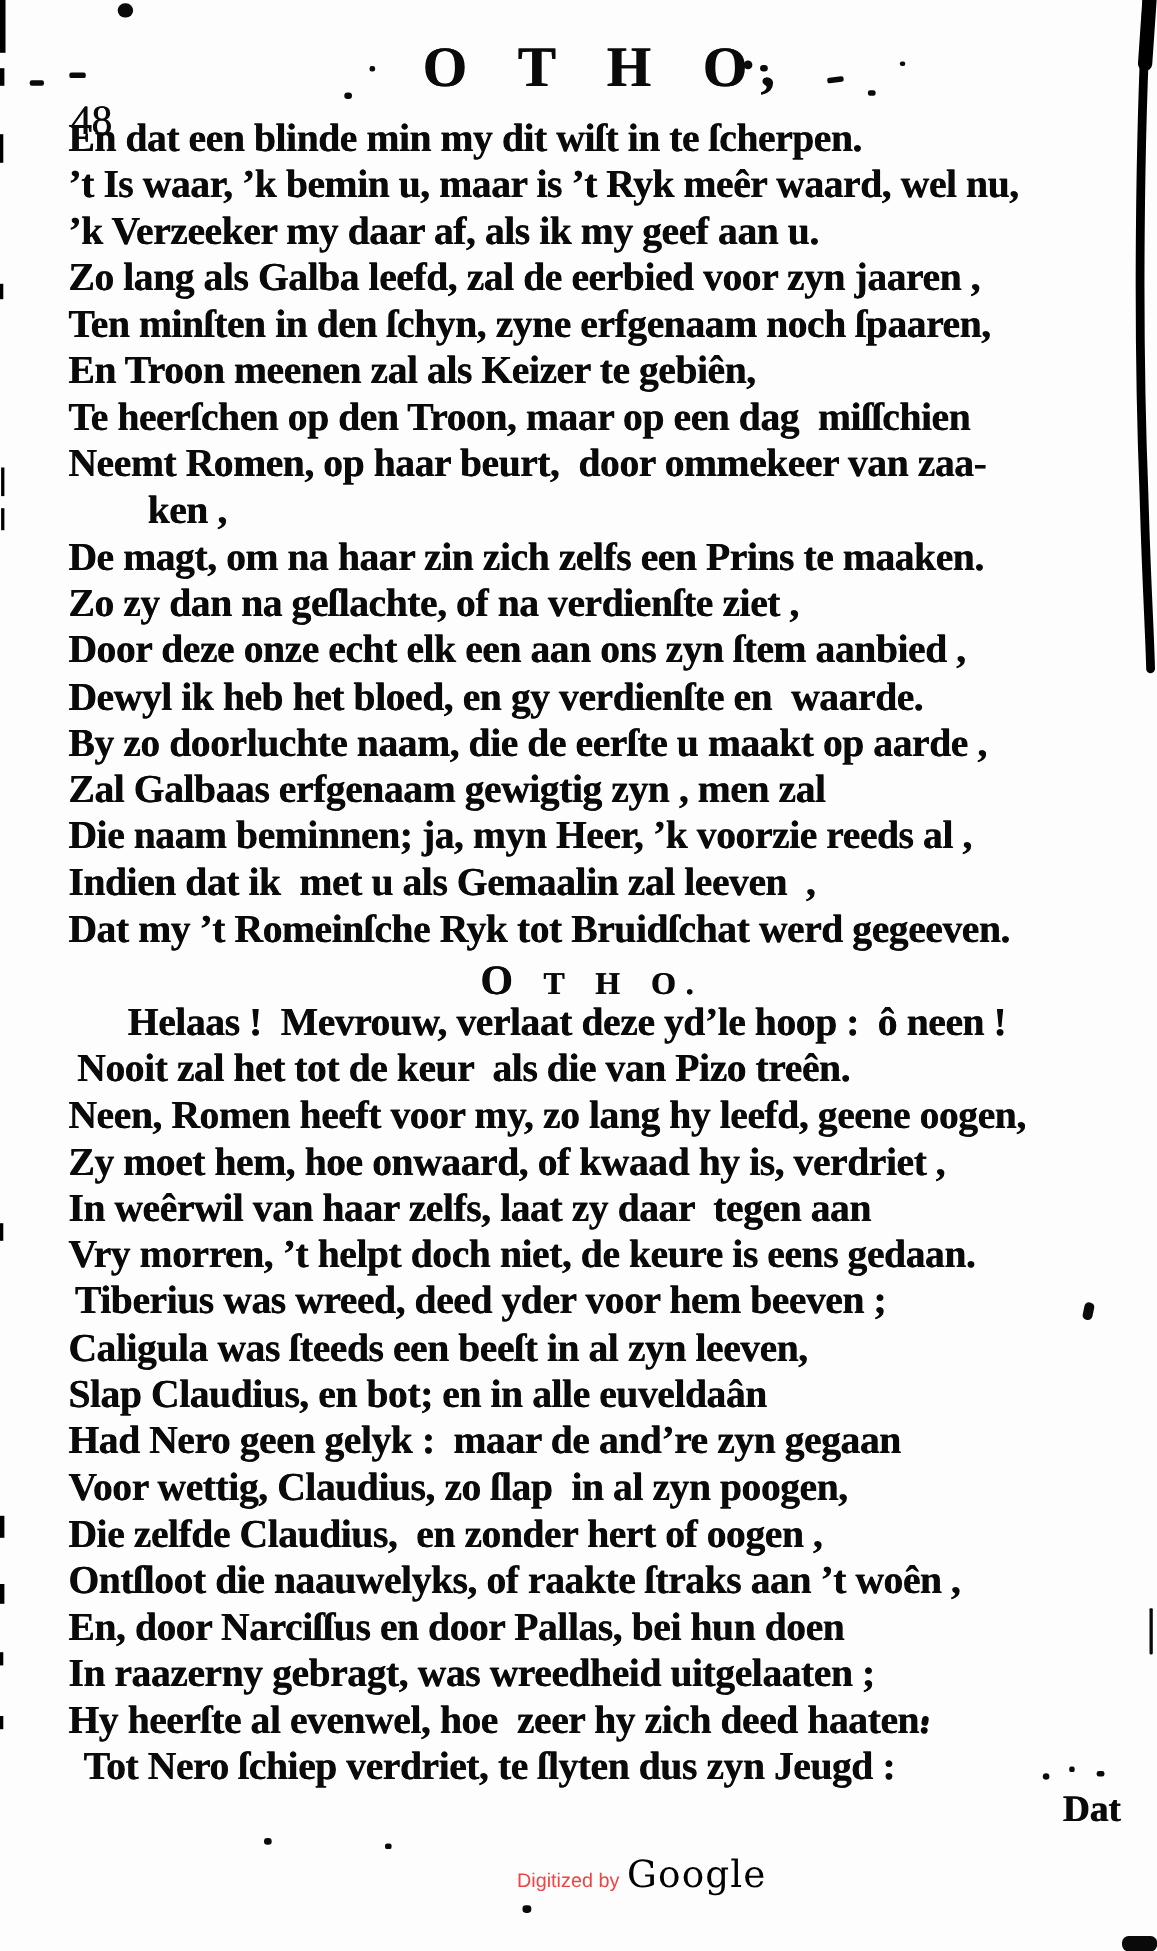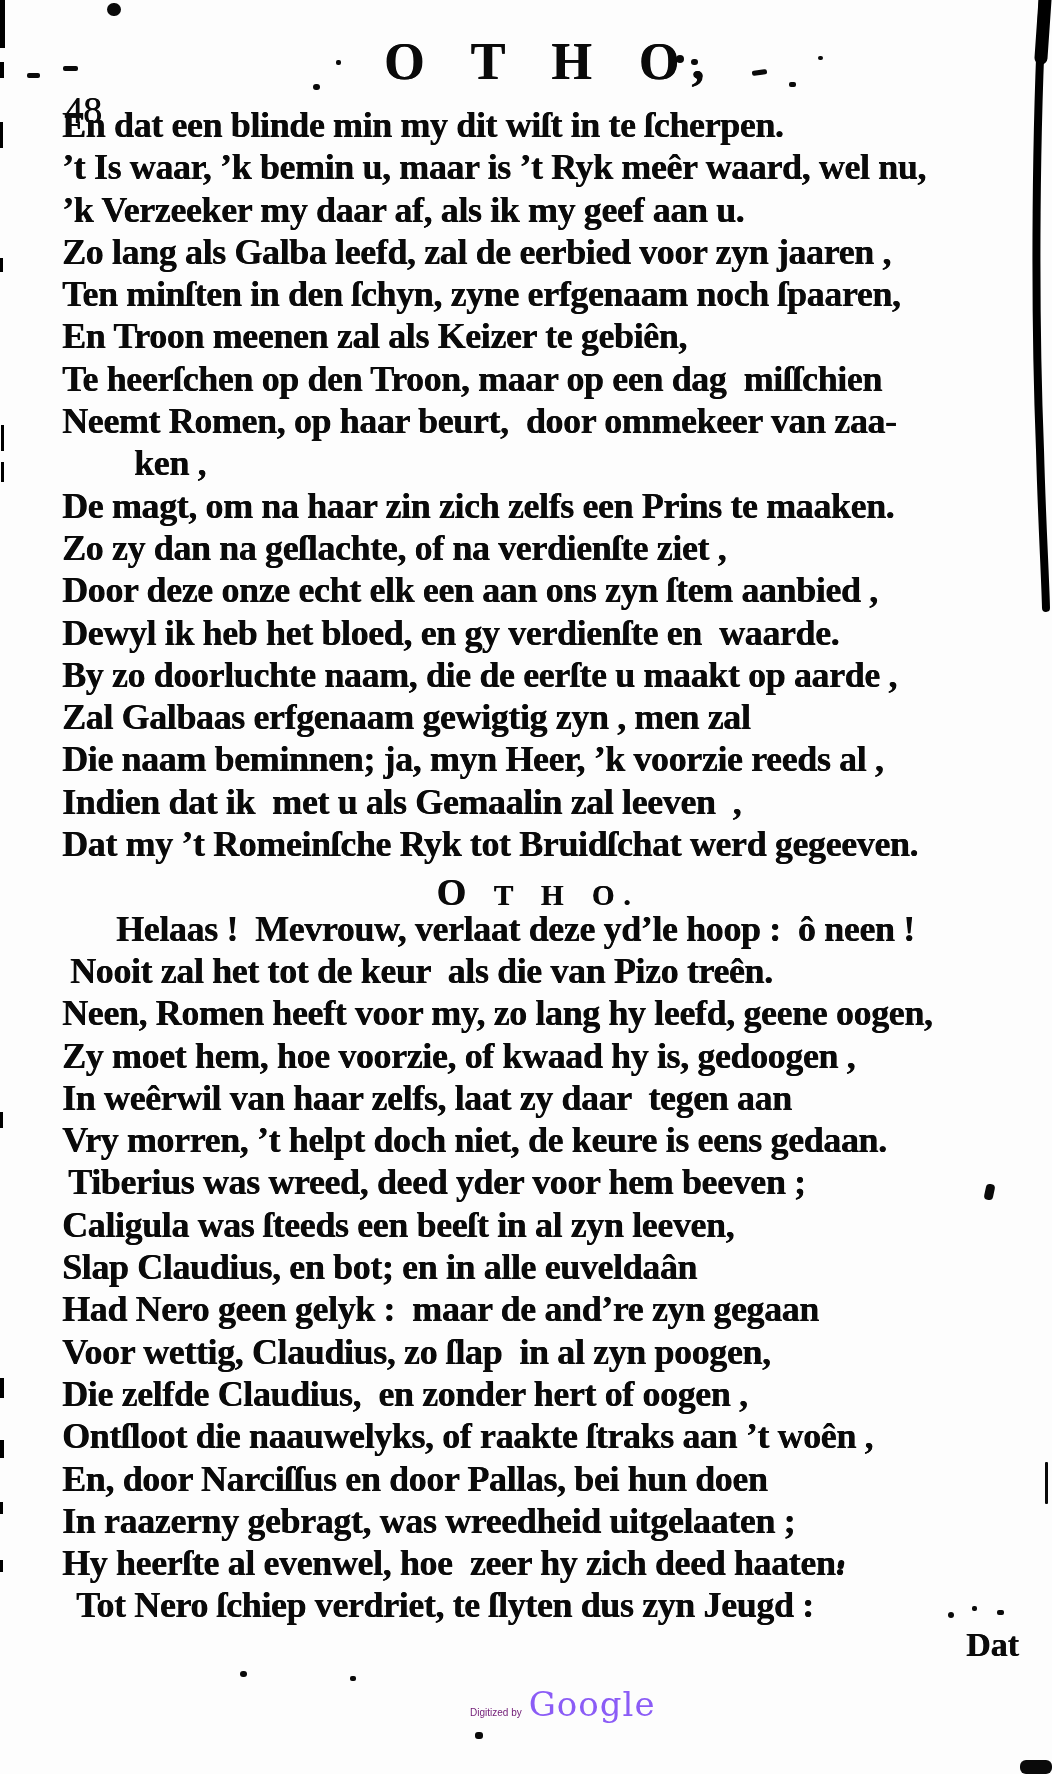--- a/index.html
+++ b/index.html
@@ -47,25 +47,25 @@
     font-size:34px;font-weight:700;
     text-shadow:0.5px 0 0 currentColor;
   }
   .watermark{
     position:absolute;left:470px;top:1684px;
     display:flex;align-items:baseline;gap:7px;
     user-select:none;
   }
   .wm-prefix{
     font-family:"Liberation Sans","DejaVu Sans",sans-serif;
-    font-size:10px;color:#701a75;
+    font-size:18px;color:#ef4444;
   }
   .wm-brand{
     font-family:"DejaVu Serif","Liberation Serif",serif;
-    font-size:34px;color:#8b5cf6;letter-spacing:1px;
+    font-size:34px;color:#000000;letter-spacing:1px;
   }
   .speck{position:absolute;background:#0a0a0a;}
   .edgemark{position:absolute;background:#000;}
   .edgeline{position:absolute;left:0;top:0;pointer-events:none;}
 </style>
 </head>
 <body>
 
 <div class="page">
 
@@ -94,21 +94,21 @@
       <div class="line">Dewyl ik heb het bloed, en gy verdienſte en  waarde.</div>
       <div class="line">By zo doorluchte naam, die de eerſte u maakt op aarde ,</div>
       <div class="line">Zal Galbaas erfgenaam gewigtig zyn , men zal</div>
       <div class="line">Die naam beminnen; ja, myn Heer, ’k voorzie reeds al ,</div>
       <div class="line">Indien dat ik  met u als Gemaalin zal leeven  ,</div>
       <div class="line">Dat my ’t Romeinſche Ryk tot Bruidſchat werd gegeeven.</div>
       <div class="speaker"><span class="cap">O</span><span class="rest"> T H O.</span></div>
       <div class="line" style="padding-left: 8px; margin-left: 46px;">Helaas !  Mevrouw, verlaat deze yd’le hoop :  ô neen !</div>
       <div class="line" style="padding-left: 8px;">Nooit zal het tot de keur  als die van Pizo treên.</div>
       <div class="line">Neen, Romen heeft voor my, zo lang hy leefd, geene oogen,</div>
-      <div class="line">Zy moet hem, hoe voorzie, of kwaad hy is, gedoogen ,</div>
+      <div class="line">Zy moet hem, hoe onwaard, of kwaad hy is, verdriet ,</div>
       <div class="line">In weêrwil van haar zelfs, laat zy daar  tegen aan</div>
       <div class="line">Vry morren, ’t helpt doch niet, de keure is eens gedaan.</div>
       <div class="line" style="padding-left: 6px;">Tiberius was wreed, deed yder voor hem beeven ;</div>
       <div class="line">Caligula was ſteeds een beeſt in al zyn leeven,</div>
       <div class="line">Slap Claudius, en bot; en in alle euveldaân</div>
       <div class="line">Had Nero geen gelyk :  maar de and’re zyn gegaan</div>
       <div class="line">Voor wettig, Claudius, zo ſlap  in al zyn poogen,</div>
       <div class="line">Die zelfde Claudius,  en zonder hert of oogen ,</div>
       <div class="line">Ontſloot die naauwelyks, of raakte ſtraks aan ’t woên ,</div>
       <div class="line">En, door Narciſſus en door Pallas, bei hun doen</div>

